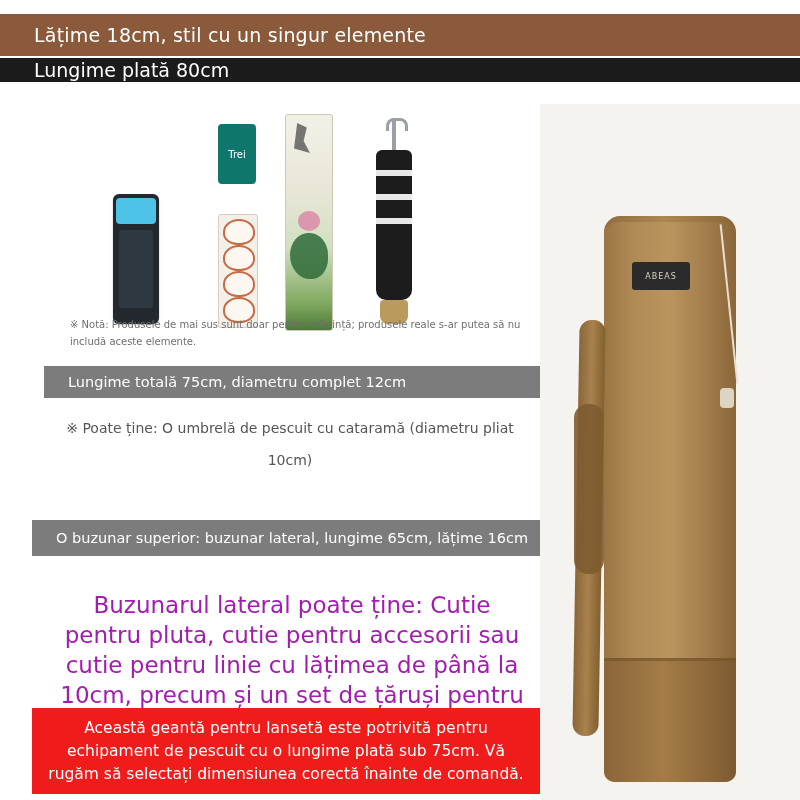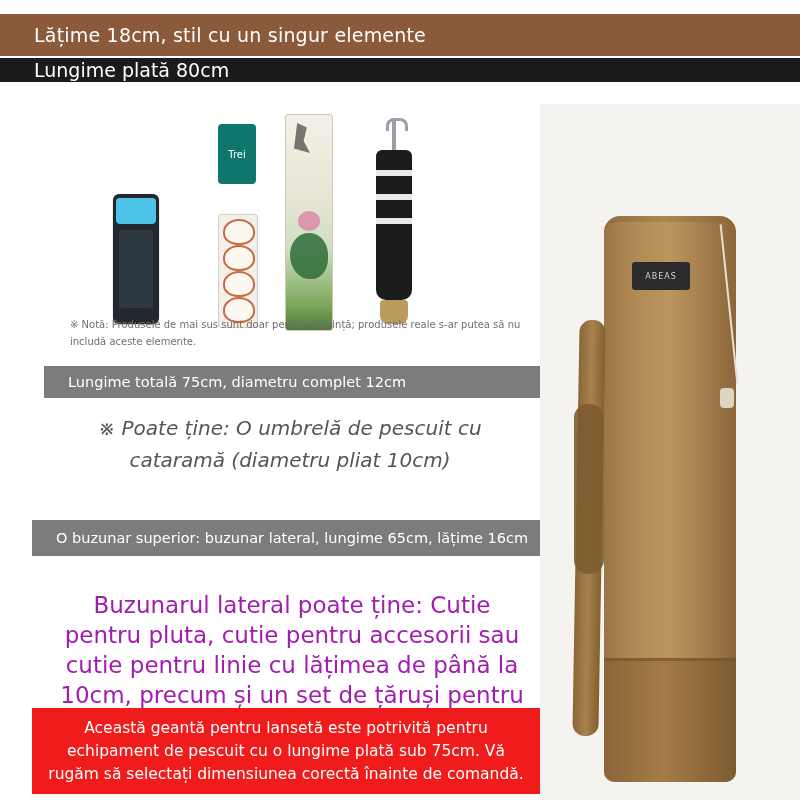--- a/index.html
+++ b/index.html
@@ -227,23 +227,22 @@
   #bar1 { top: 262px; width: 508px; height: 32px; margin-left: 12px; }
   #bar2 { top: 416px; width: 564px; height: 36px; }
 
   .big-note {
     position: absolute;
     left: 30px;
     top: 308px;
     width: 480px;
     text-align: center;
     color: #555555;
-    font-size: 20px;
+    font-size: 14px;
     line-height: 32px;
-    font-style: italic;
   }
 
   .para {
     position: absolute;
     left: 34px;
     top: 486px;
     width: 476px;
     color: #a21caf;
     font-size: 23px;
     line-height: 30px;

